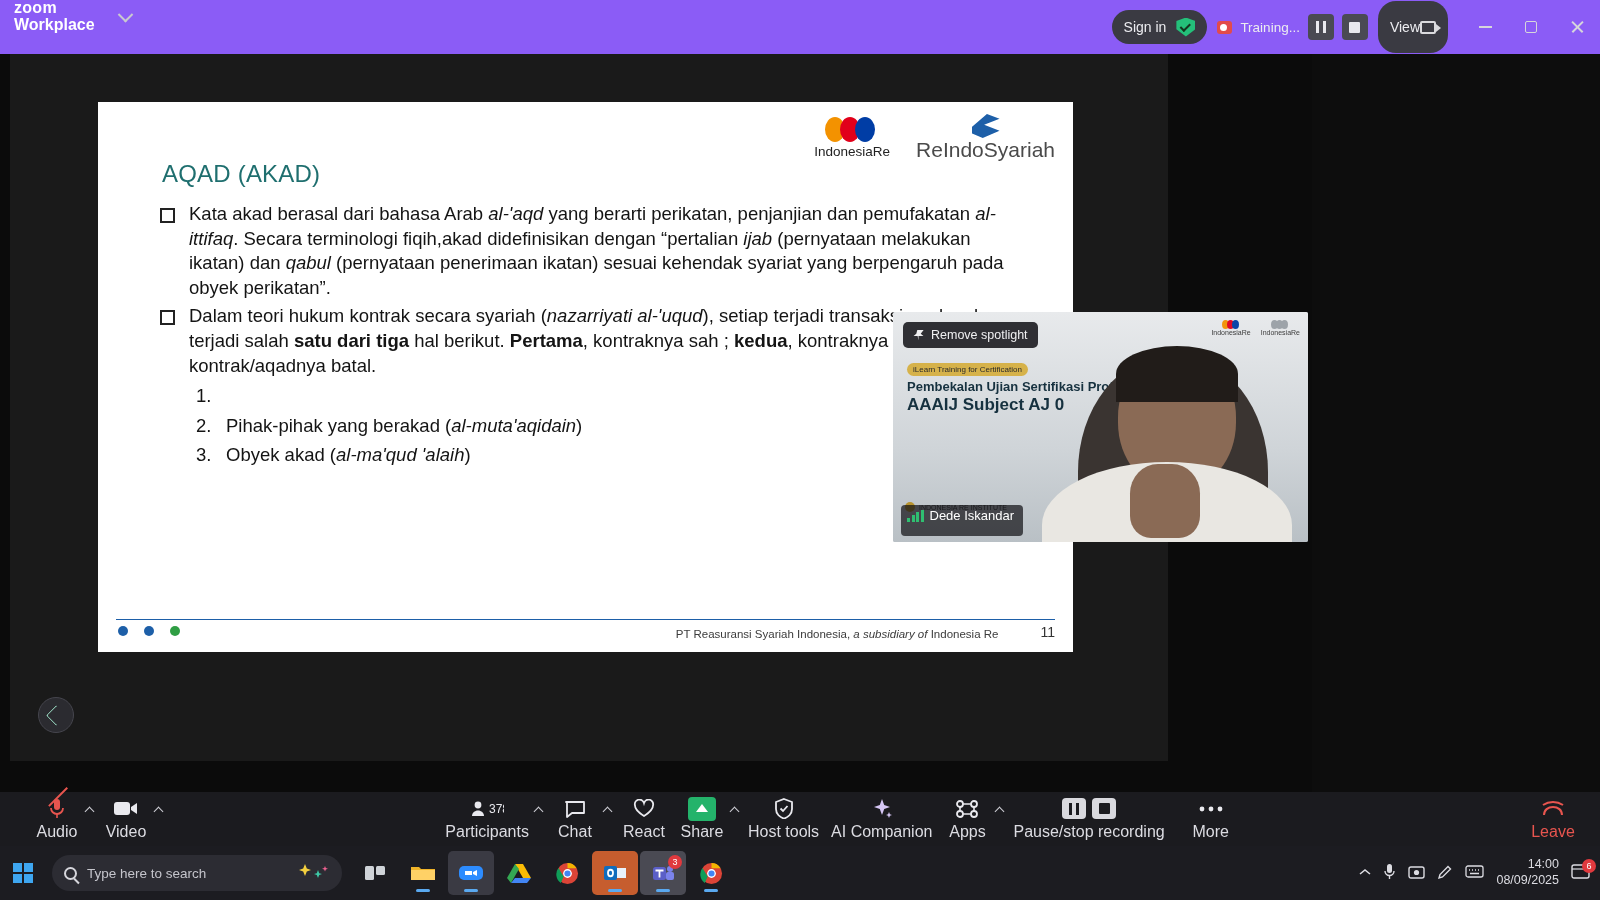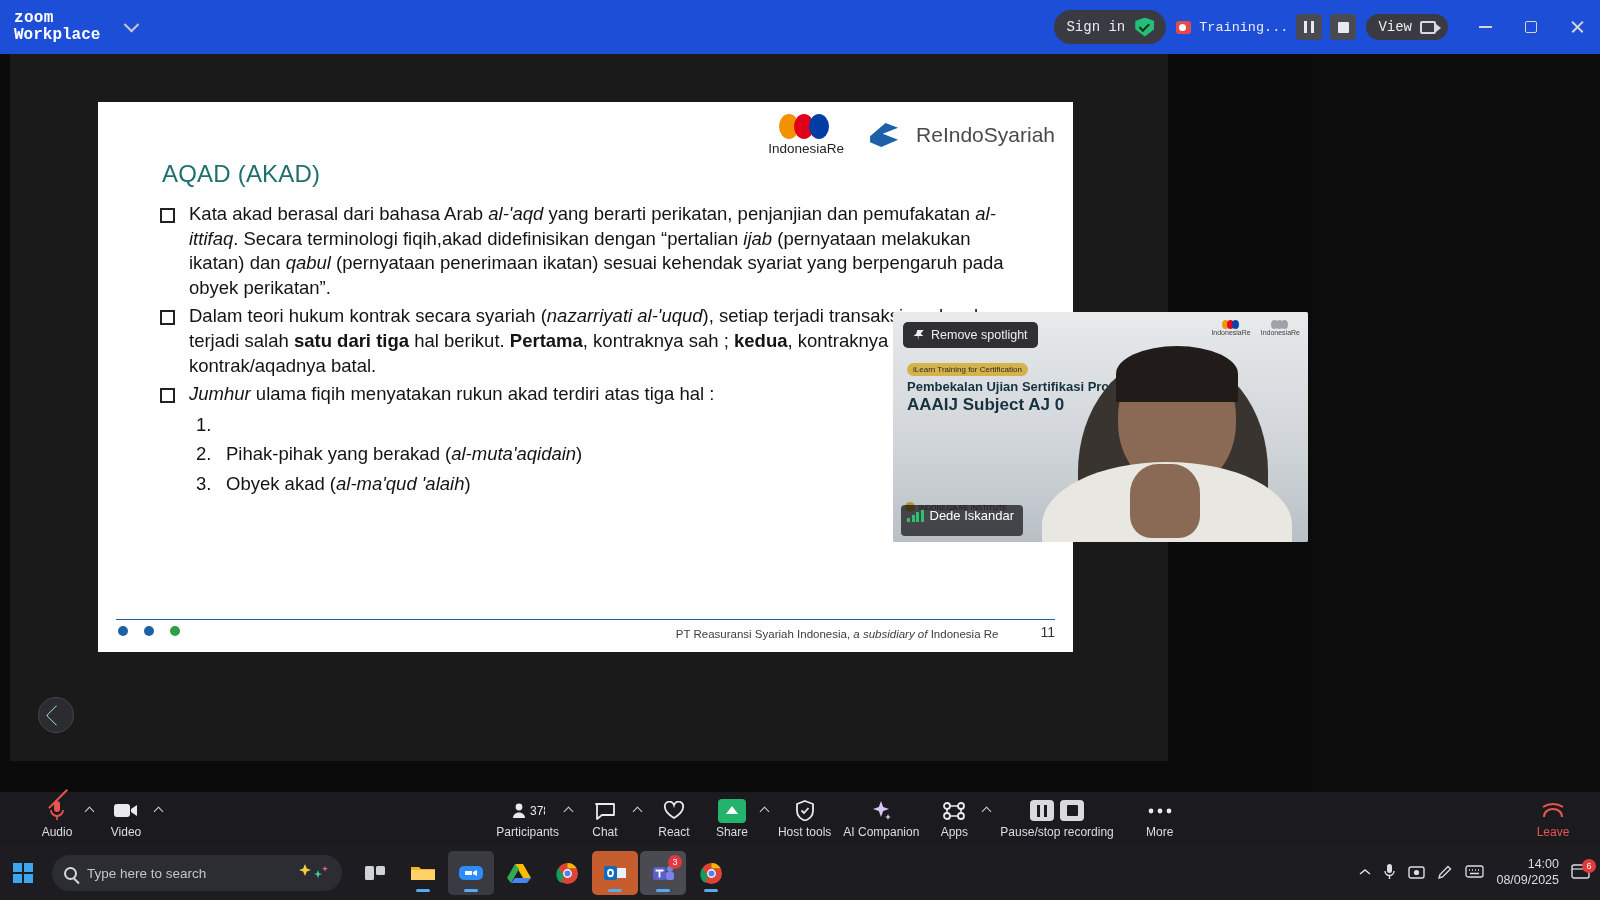--- a/index.html
+++ b/index.html
@@ -11,24 +11,23 @@
   }
   .app {
     position: relative;
     width: 1600px; height: 900px;
     background: #0d0d0d;
   }
 
   
   .titlebar {
     position: absolute; top: 0; left: 0; width: 1600px; height: 54px;
-    background: #1d4ed8;
-    display: flex; align-items: center;
+    background: #8b5cf6;
+    display: flex; 
     color: #e8e8ea;
-    font-family: Liberation Mono, monospace;
   }
   .zoom-logo {
     margin-left: 14px; line-height: 1.05;
   }
   .zoom-logo .l1 { font-size: 16px; font-weight: 700; letter-spacing: .3px; color: #fff;}
   .zoom-logo .l2 { font-size: 16px; font-weight: 700; color: #fff;}
   .chev-btn {
     width: 34px; height: 34px; margin-left: 14px;
     display: flex; align-items: center; justify-content: center;
     border-radius: 6px;
@@ -65,21 +64,21 @@
     clip-path: polygon(50% 0%, 100% 18%, 100% 62%, 50% 100%, 0% 62%, 0% 18%);
     display:flex;align-items:center;justify-content:center;
   }
   .shield::after { content:""; width:8px; height:4px; border-left:2px solid #14351f; border-bottom:2px solid #14351f; transform: rotate(-45deg) translate(0px,-1px); }
   .rec-group { display:flex; align-items:center; gap: 8px; margin-left: 10px; font-size: 13.5px; color: #ececf0;}
   .rec-dot { width: 15px; height: 13px; border-radius: 3px; background:#e24b4b; position: relative;}
   .rec-dot::after{content:"";position:absolute;left:3px;top:3px;width:7px;height:7px;border-radius:50%;background:#fff;}
   .ctrl-sq { width: 26px; height: 26px; background:#4a4a53; border-radius:4px; display:flex;align-items:center;justify-content:center;}
   .ctrl-sq .pause { width:10px;height:12px; border-left:3px solid #e9e9ee; border-right:3px solid #e9e9ee;}
   .ctrl-sq .stop { width:11px;height:11px; background:#e9e9ee; border-radius:1px;}
-  .view-pill { display:flex; align-items:center; gap:8px; background:#3a3a42; border-radius:18px; height:26px; padding:6px 12px; margin-left:10px; font-size:14px; color:#ececf0;}
+  .view-pill { display:flex; align-items:center; background:#3a3a42; border-radius:18px; height:52px; padding:6px 12px; margin-left:10px; font-size:14px; color:#ececf0;}
   .view-ic { width:16px;height:13px;border:2px solid #dadade;border-radius:2px; position:relative;}
   .view-ic::after{content:"";position:absolute;right:-7px;top:1px;border-left:5px solid #dadade;border-top:4px solid transparent;border-bottom:4px solid transparent;}
   .wincontrols { display:flex; align-items:center; margin-left: 14px; }
   .wc { width: 46px; height: 54px; display:flex;align-items:center;justify-content:center; color:#d6d6db;}
   .wc .min { width:13px;height:1.5px;background:#d6d6db;}
   .wc .max { width:12px;height:12px;border:1.5px solid #d6d6db;border-radius:2px;}
   .wc .cls { position:relative; width:14px;height:14px;}
   .wc .cls::before,.wc .cls::after{content:"";position:absolute;left:0;top:6px;width:15px;height:1.6px;background:#d6d6db;}
   .wc .cls::before{transform:rotate(45deg);} .wc .cls::after{transform:rotate(-45deg);}
 
@@ -89,21 +88,21 @@
   .slide {
     position: absolute; left: 88px; top: 48px; width: 975px; height: 550px;
     background: #fff; color: #1a1a1a;
   }
   .slide-logos { position: absolute; right: 18px; top: 12px; display: flex; align-items: center; gap: 26px;}
   .logo-ire { text-align:center; }
   .logo-ire .circles { display:flex; justify-content:center; gap:-6px;}
   .logo-ire .c { width: 20px; height: 25px; border-radius: 50%; margin-left:-5px;}
   .c1{background:#f39200;} .c2{background:#e1001a;} .c3{background:#003da5;}
   .logo-ire .txt { font-size: 13.5px; color:#222; margin-top:2px;}
-  .logo-reindo { display:flex; align-items:center; gap:18px; }
+  .logo-reindo { display:flex; align-items:center; gap:0;flex-direction:column; }
   .logo-reindo .swoosh { width:28px;height:24px;background:#1d5fa8; clip-path: polygon(0 55%, 55% 0, 100% 20%, 45% 45%, 100% 70%, 40% 100%, 0 80%); }
   .logo-reindo .rtxt { font-size: 21px; color:#1d5fa8; font-weight:700;}
   .logo-reindo .rtxt span { font-weight:400; color:#4a4a4a;}
   .slide h1 {
     position:absolute; left:64px; top:58px;
     font-size: 24px; font-weight: 400; color: #1f6f6f; letter-spacing:.2px;
   }
   .slide-body { position:absolute; left:62px; top:100px; width: 860px; font-size: 18.5px; line-height: 1.33; color:#141414; }
   .bullet-row { display:flex; gap:14px; margin-bottom: 4px; }
   .cbox { flex:0 0 auto; width: 15px; height: 15px; border: 2px solid #222; margin-top: 6px; }
@@ -166,21 +165,21 @@
 
   
   .toolbar {
     position:absolute; bottom: 54px; left:0; width:1600px; height: 54px;
     background: #1b1b1f; display:flex; align-items:center; color:#e9e9ee;
   }
   .tool {
     display:flex; flex-direction:column; align-items:center; justify-content:center;
     min-width: 58px; height: 54px; gap: 3px; position:relative; padding: 0 6px;
   }
-  .tool .lbl { font-size: 12px; color:#dcdce2; white-space:nowrap;}
+  .tool .lbl { font-size: 16px; color:#dcdce2; white-space:nowrap;}
   .tool .gico { height: 22px; display:flex; align-items:center; justify-content:center;}
   .caret { width: 7px; height: 7px; border-right: 1.6px solid #cfcfd6; border-bottom: 1.6px solid #cfcfd6; transform: rotate(45deg); }
   .caret-wrap { height:54px; display:flex; align-items:center; padding: 0 4px 16px 0;}
   .grp { display:flex; align-items:center; }
   .share-ic { width: 28px; height: 24px; background:#24b36b; border-radius:4px; display:flex;align-items:center;justify-content:center;}
   .share-ic .up { width:0;height:0;border-left:6px solid transparent;border-right:6px solid transparent;border-bottom:8px solid #fff; margin-bottom:1px;}
   .rec-ctrl { display:flex; gap: 6px;}
   .leave { color:#e8554f; }
   .mic-slash { position:relative; }
   .mic-slash::after { content:""; position:absolute; left:-3px; top:-2px; width:26px; height:1.8px; background:#e8554f; transform: rotate(-45deg); }
@@ -284,24 +283,20 @@
         <h1>AQAD (AKAD)</h1>
 
         <div class="slide-body">
           <div class="bullet-row">
             <span class="cbox"></span>
             <p>Kata akad berasal dari bahasa Arab <em>al-'aqd</em> yang berarti perikatan, penjanjian dan pemufakatan <em>al-ittifaq</em>. Secara terminologi fiqih,akad didefinisikan dengan “pertalian <em>ijab</em> (pernyataan melakukan ikatan) dan <em>qabul</em> (pernyataan penerimaan ikatan) sesuai kehendak syariat yang berpengaruh pada obyek perikatan”.</p>
           </div>
           <div class="bullet-row">
             <span class="cbox"></span>
             <p>Dalam teori hukum kontrak secara syariah (<em>nazarriyati al-'uqud</em>), setiap terjadi transaksi, maka akan terjadi salah <b>satu dari tiga</b> hal berikut. <b>Pertama</b>, kontraknya sah ; <b>kedua</b>, kontraknya fasad ; <b>ketiga</b>, kontrak/aqadnya batal.</p>
-          </div>
-          <div class="bullet-row">
-            <span class="cbox"></span>
-            <p><em>Jumhur</em> ulama fiqih menyatakan rukun akad terdiri atas tiga hal :</p>
           </div>
           <ul class="numlist">
             <li>
                 <span class="n">1.</span>
               </li>
             <li>
                 <span class="n">2.</span>
                 <span>Pihak-pihak yang berakad (<em>al-muta'aqidain</em>)</span>
               </li>
             <li>

